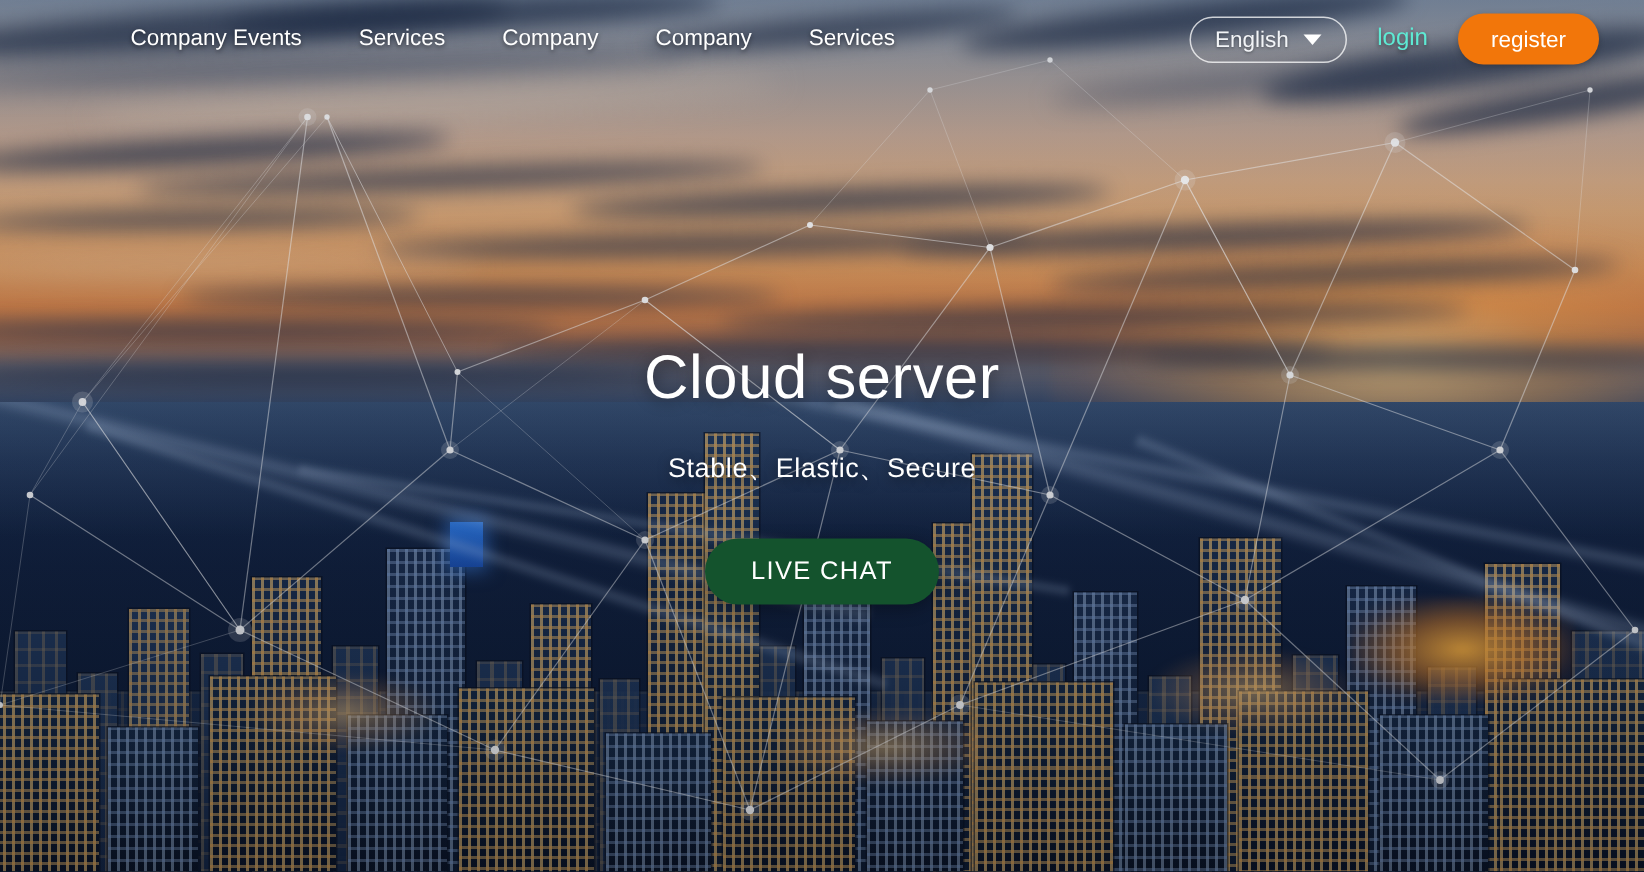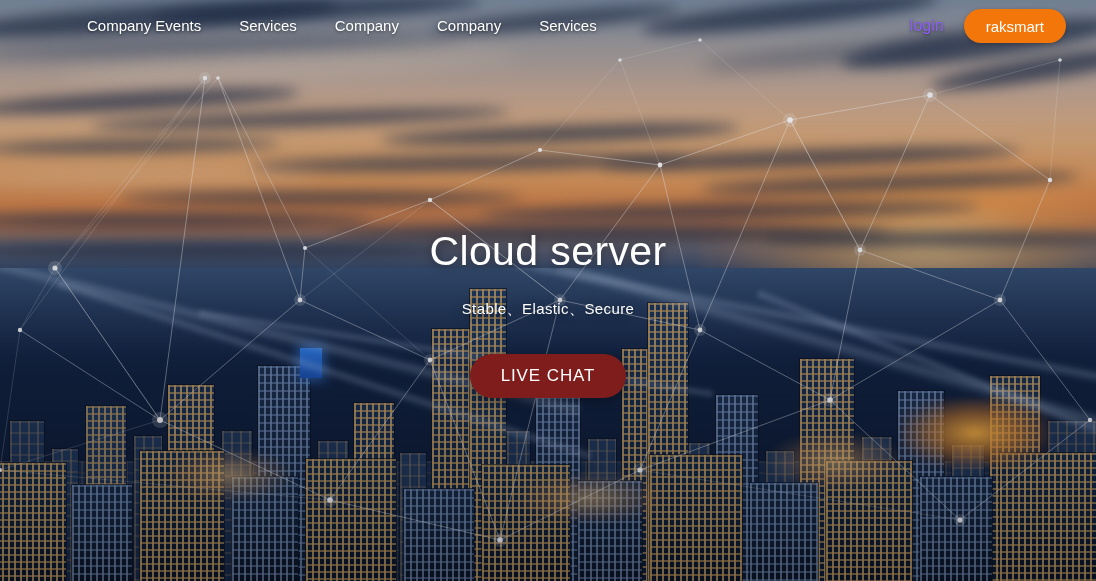--- a/index.html
+++ b/index.html
@@ -208,21 +208,21 @@
     text-shadow:0 1px 2px rgba(0,0,0,.4);
   }
   .caret {
     width:0; height:0;
     border-left:6px solid transparent;
     border-right:6px solid transparent;
     border-top:7px solid #ffffff;
   }
 
   .login-link {
-    color:#8b5cf6; font-size:16px; cursor:pointer;
+    color:#5eead4; font-size:16px; cursor:pointer;
     text-shadow:0 1px 3px rgba(0,0,0,.5);
     padding:0 4px;
   }
 
   .register-btn {
     height:34px; padding:0 22px;
     display:flex; align-items:center;
     background:#f2760a;
     border:none; border-radius:17px;
     color:#ffffff; font-size:15px;
@@ -240,30 +240,30 @@
   .hero-title {
     margin-top:228px;
     color:#ffffff;
     font-size:41px; font-weight:300;
     letter-spacing:.4px;
     text-shadow:0 2px 10px rgba(0,0,0,.42);
   }
   .hero-sub {
     margin-top:25px;
     color:#ffffff;
-    font-size:15px; font-weight:400;
+    font-size:18px; font-weight:400;
     letter-spacing:.4px;
     text-shadow:0 2px 8px rgba(0,0,0,.5);
   }
   .chat-btn {
     margin-top:35px;
     pointer-events:auto;
     height:44px; padding:0 31px;
     display:flex; align-items:center; justify-content:center;
-    background:#7f1d1d;
+    background:#14532d;
     border:none; border-radius:22px;
     color:#ffffff; font-size:17px; letter-spacing:.9px;
     font-family:"Liberation Sans", sans-serif;
     cursor:pointer;
     box-shadow:0 3px 12px rgba(0,0,0,.3);
   }
 </style>
 </head>
 <body>
 
@@ -556,22 +556,26 @@
 
     <nav class="nav">
       <span class="nav-item">Company Events</span>
       <span class="nav-item">Services</span>
       <span class="nav-item">Company</span>
       <span class="nav-item">Company</span>
       <span class="nav-item">Services</span>
     </nav>
 
     <div class="actions">
+      <div class="lang-pill">
+        <span>English</span>
+        <span class="caret"></span>
+      </div>
       <span class="login-link">login</span>
-      <button class="register-btn">raksmart</button>
+      <button class="register-btn">register</button>
     </div>
   </div>
 
   <div class="hero">
     <div class="hero-title">Cloud server</div>
     <div class="hero-sub">Stable、Elastic、Secure</div>
     <button class="chat-btn">LIVE CHAT</button>
   </div>
 
 </div>

